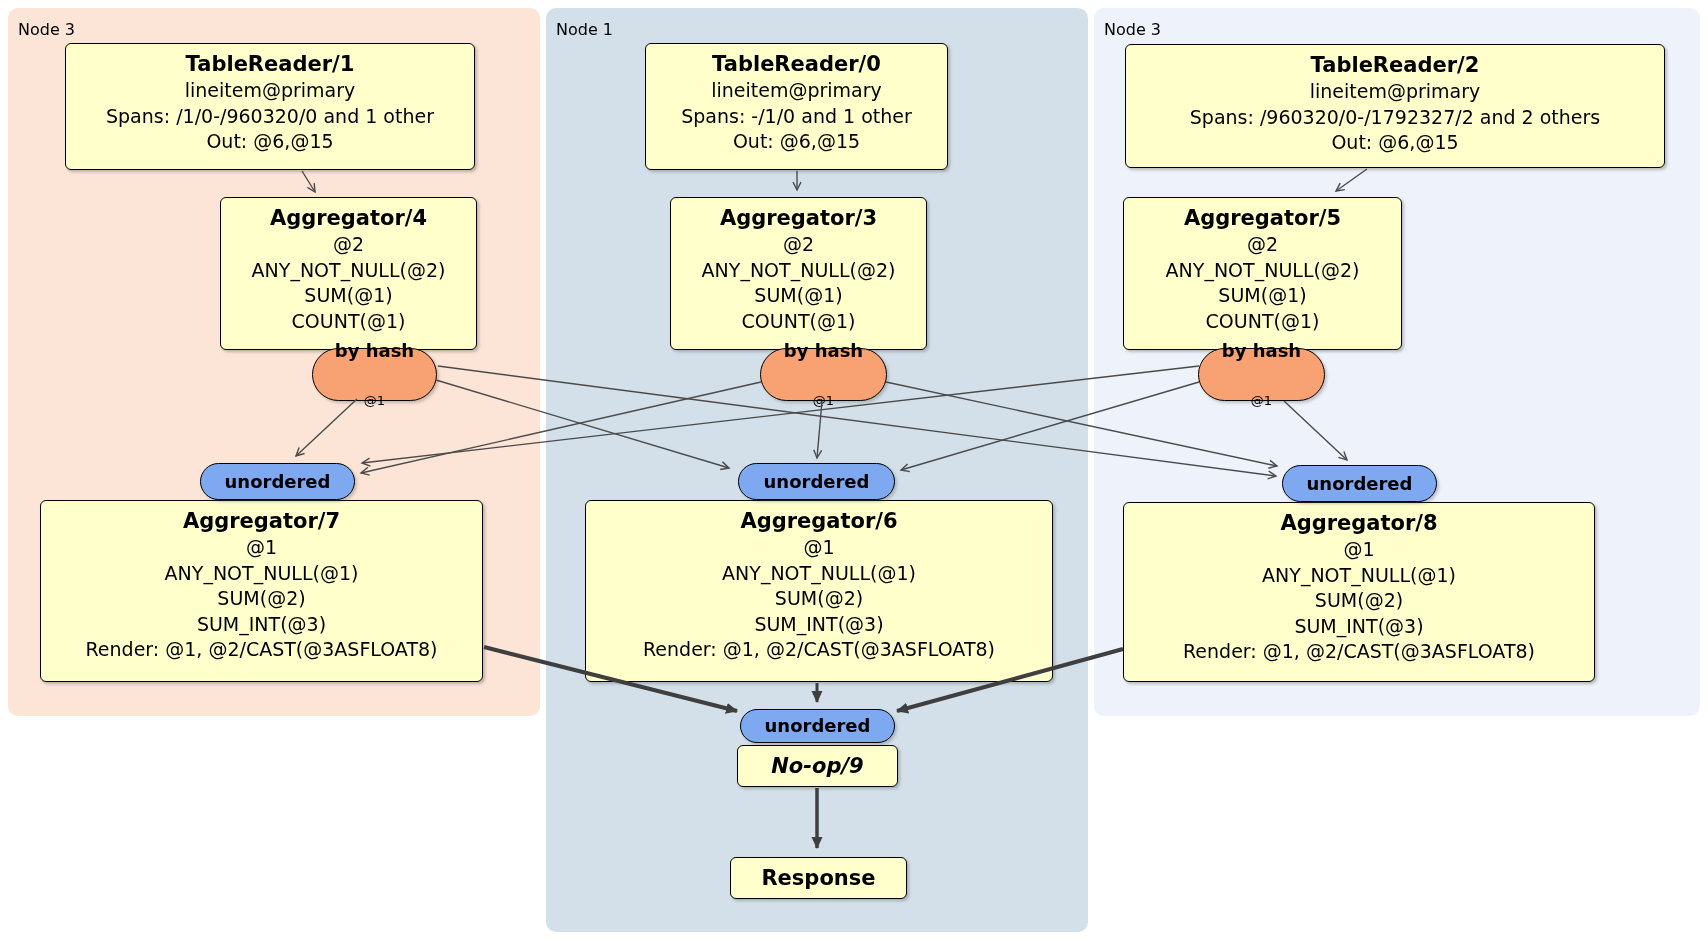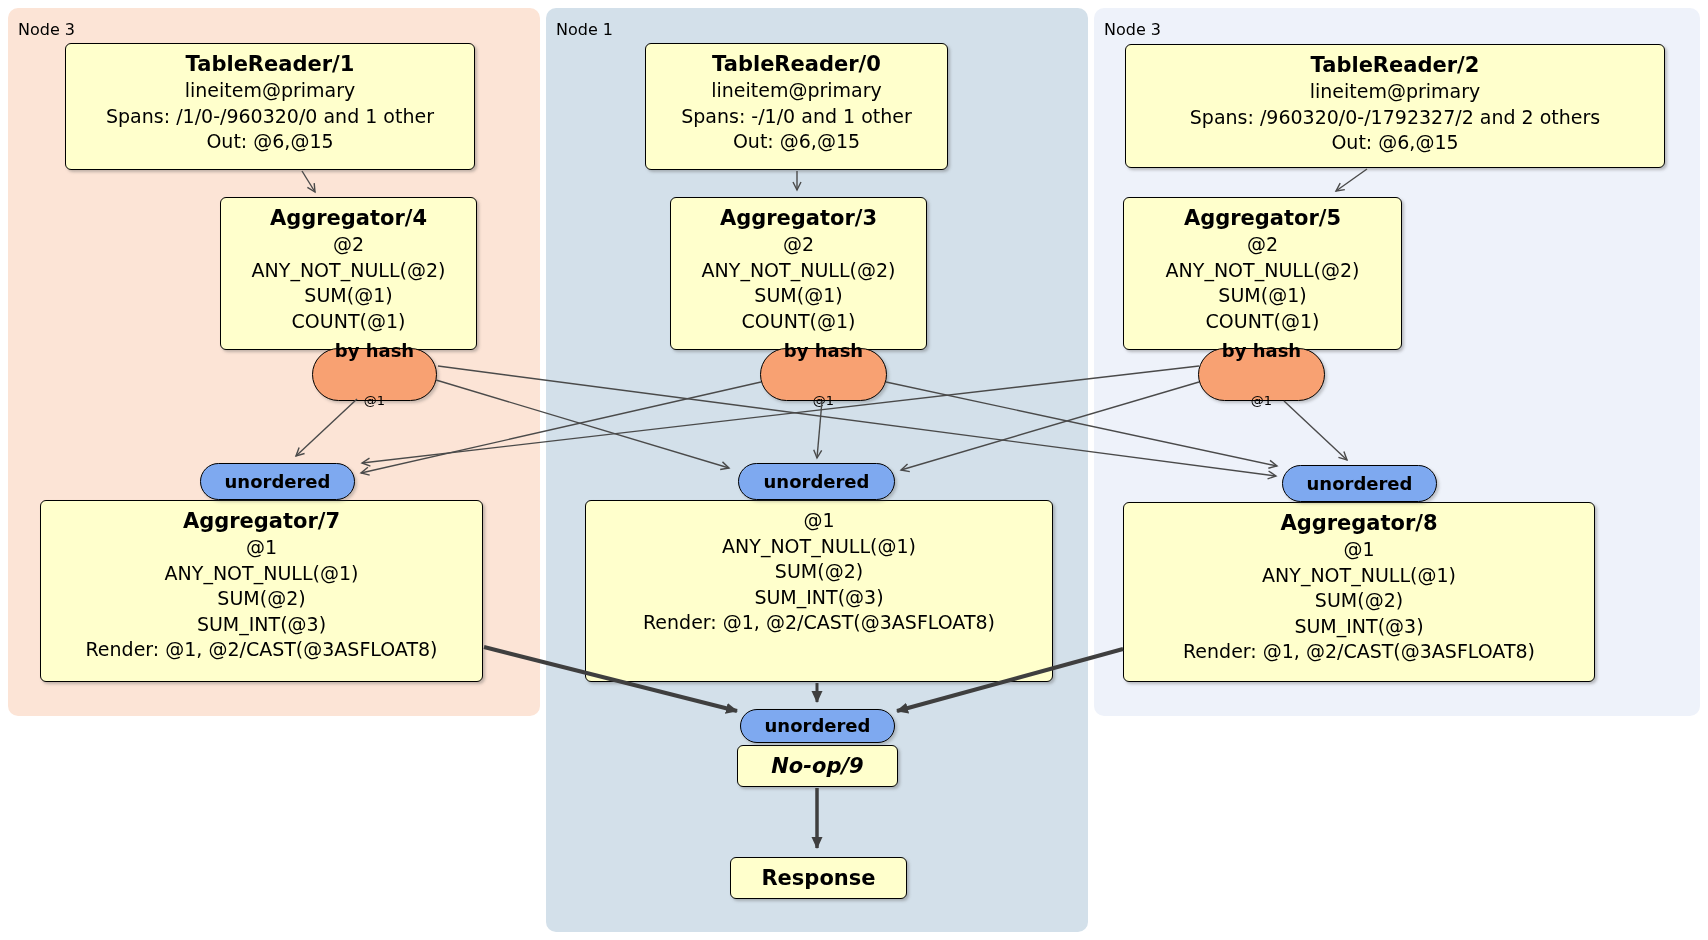--- a/index.html
+++ b/index.html
@@ -78,20 +78,21 @@
     <div class="pline">Out: @6,@15</div>
   </div>
   <div class="pbox" style="left:670px;top:197px;width:257px;height:153px;">
     <div class="ptitle">Aggregator/3</div>
     <div class="pline">@2</div>
     <div class="pline">ANY_NOT_NULL(@2)</div>
     <div class="pline">SUM(@1)</div>
     <div class="pline">COUNT(@1)</div>
   </div>
   <div class="pbox" style="left:585px;top:500px;width:468px;height:182px;">
+    <div class="ptitle">Aggregator/6</div>
     <div class="pline">@1</div>
     <div class="pline">ANY_NOT_NULL(@1)</div>
     <div class="pline">SUM(@2)</div>
     <div class="pline">SUM_INT(@3)</div>
     <div class="pline">Render: @1, @2/CAST(@3ASFLOAT8)</div>
   </div>
   <div class="pbox tbox" style="left:737px;top:745px;width:161px;height:42px;font-style:italic;">
     <div class="ptitle">No-op/9</div>
   </div>
   <div class="pbox tbox" style="left:730px;top:857px;width:177px;height:42px;">

